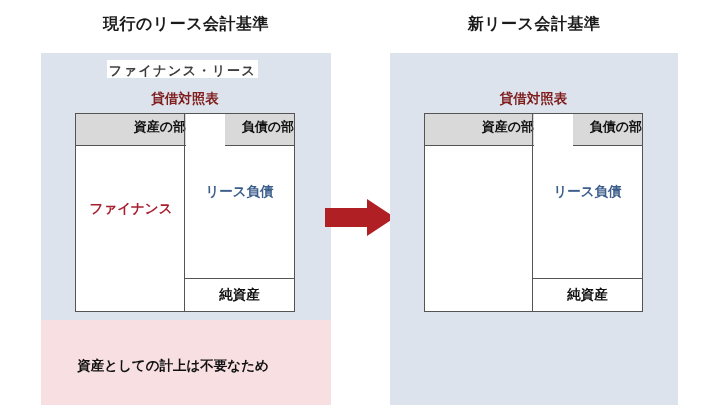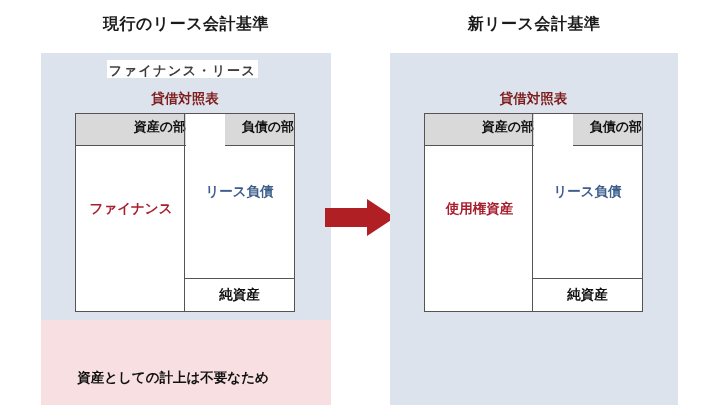--- a/index.html
+++ b/index.html
@@ -59,21 +59,21 @@
     line-height: 22px;
     height: 18px;
     white-space: nowrap;
   }
   #chip-finance   { left: 107px; top: 60px; width: 151px; }
   #chip-operating { left: 95px; top: 330px; width: 181px; color: #4a4a4a; }
 
   
   #offbalance-note {
     position: absolute;
-    left: 41px; top: 368px; width: 264px;
+    left: 41px; top: 356px; width: 264px;
     text-align: center;
     font-size: 13.5px;
     font-weight: bold;
     line-height: 19px;
     color: #111111;
   }
 
   
   .bs-title {
     position: absolute;
@@ -219,23 +219,20 @@
 
   <div class="panel-heading" id="heading-new">新リース会計基準</div>
 
   <div class="panel" id="panel-new"></div>
 
   <div class="bs-title" id="bs-title-new">貸借対照表</div>
 
   <div class="bs" id="bs-new">
     <div class="bs-col left">
       <div class="bs-head">資産の部</div>
-      <div class="bs-body">
-        <div class="bs-cell asset-cell">使用権資産</div>
-      </div>
     </div>
     <div class="bs-col right">
       <div class="bs-head">負債の部</div>
       <div class="bs-body">
         <div class="bs-cell liab-cell">リース負債</div>
         <div class="bs-cell equity-cell">純資産</div>
         <div class="bs-cell spacer-cell"></div>
       </div>
     </div>
   </div>

